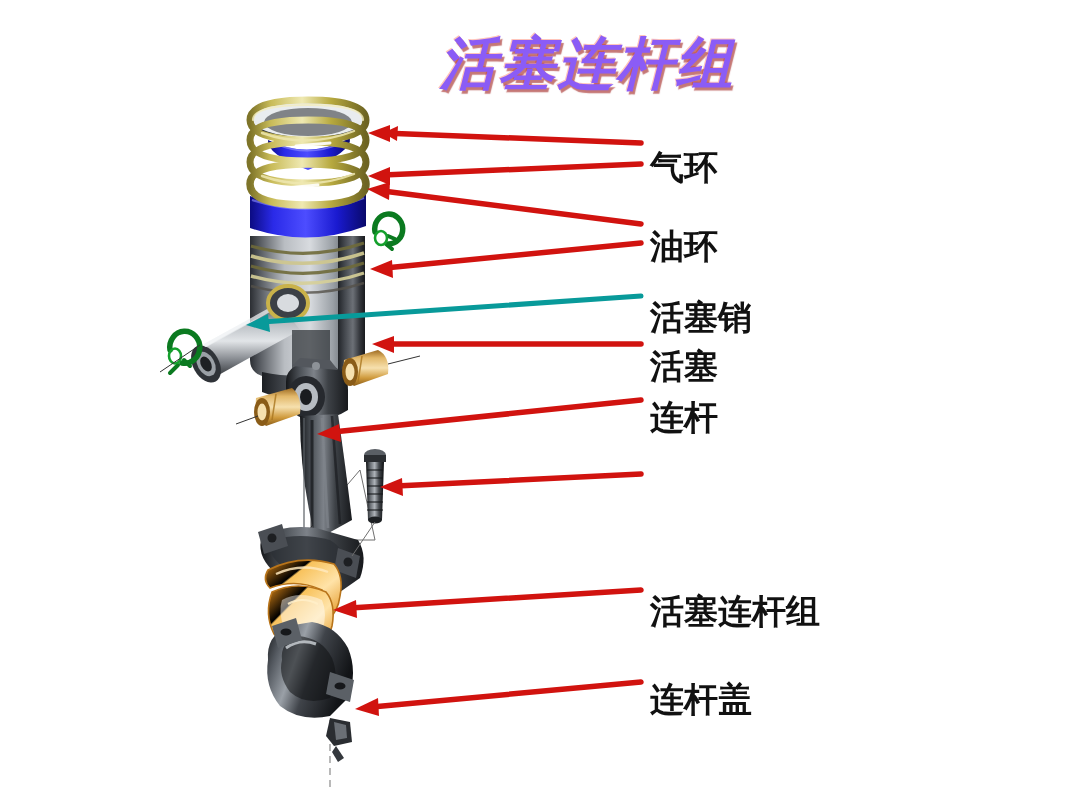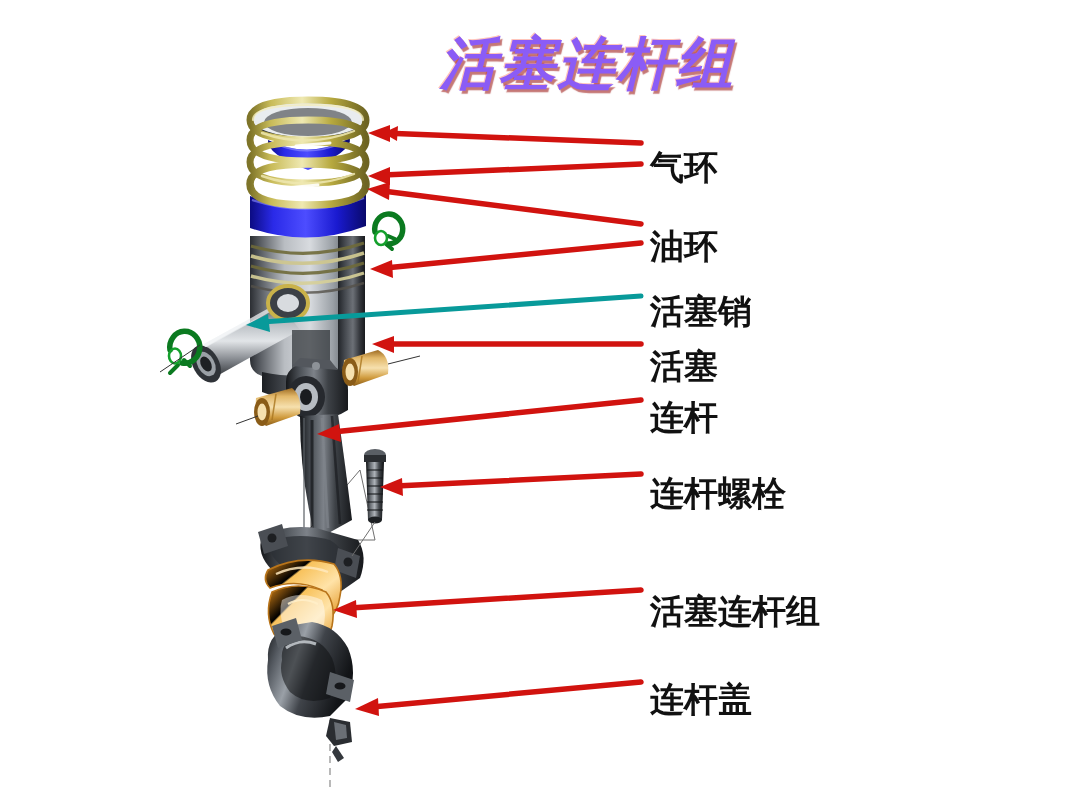--- a/index.html
+++ b/index.html
@@ -339,20 +339,19 @@
       <polygon points="333,610 356,600 357,618" fill="#d1130f"></polygon>
     </g>
     <g>
       <line x1="641" y1="682" x2="372" y2="707" stroke="#d1130f" stroke-width="5.5" stroke-linecap="round"></line>
       <polygon points="355,709 378,698 379,716" fill="#d1130f"></polygon>
     </g>
   </svg>
 
   <div class="label" style="left:650px;top:133px;">气环</div>
   <div class="label" style="left:650px;top:212px;">油环</div>
-  <div class="label" style="left:650px;top:277px;">活塞销</div>
+  <div class="label" style="left:650px;top:283px;">活塞销</div>
   <div class="label" style="left:650px;top:332px;">活塞</div>
   <div class="label" style="left:650px;top:383px;">连杆</div>
-  <div class="label" style="left:650px;top:459px;">连杆螺栓</div>
   <div class="label" style="left:650px;top:577px;">活塞连杆组</div>
   <div class="label" style="left:650px;top:665px;">连杆盖</div>
 
 </div>
 
 </body></html>

